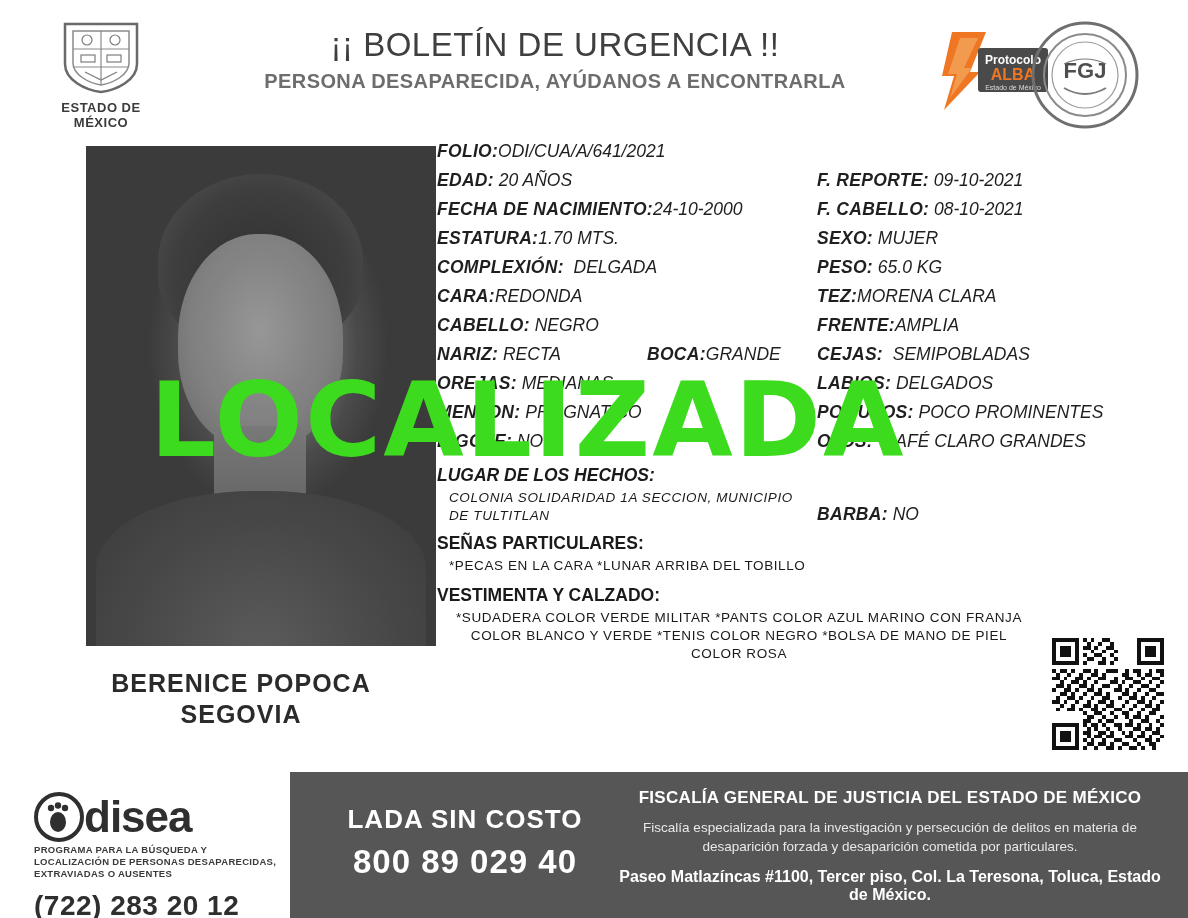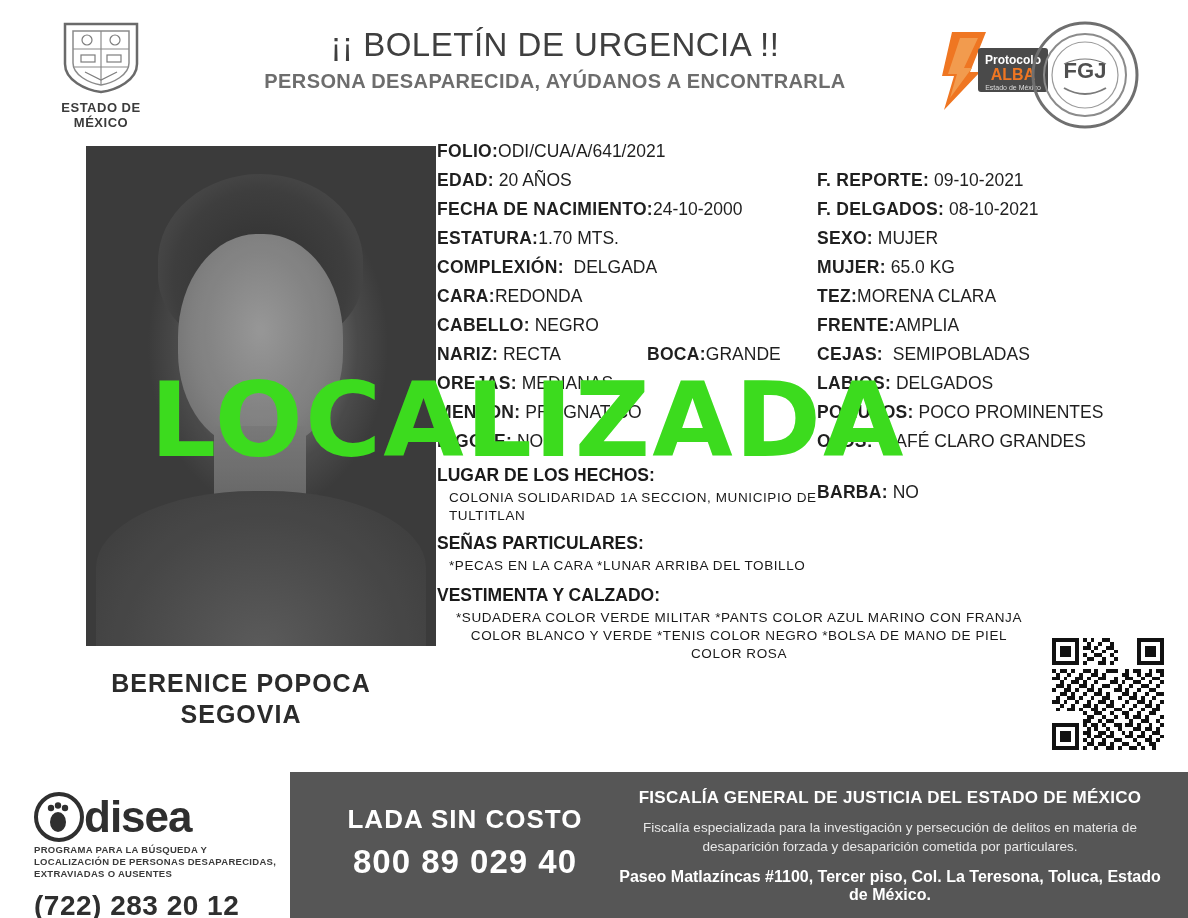--- a/index.html
+++ b/index.html
@@ -70,21 +70,21 @@
     border-radius: 48% 48% 0 0;
   }
   .photo-name {
     margin-top: 22px; text-align: center;
     font-size: 25px; font-weight: bold; letter-spacing: 1px; color: #2b2b2b;
     line-height: 1.25;
   }
 
   
   .details { position: absolute; left: 437px; top: 140px; width: 720px; }
-  .row { display: flex; align-items: center; margin-bottom: 7px; }
+  .row { display: flex; align-items: flex-end; margin-bottom: 7px; font-style: italic; }
   .col-left { width: 380px; }
   .col-right { width: 330px; }
   .fld { font-size: 17.5px; line-height: 22px; color: #1f1f1f; }
   .fld b { font-weight: bold; letter-spacing: .3px; }
   .fld .v { font-weight: normal; }
 
   .inline-pair { display: flex; }
   .inline-pair .p1 { width: 210px; }
 
   .blocklabel { font-size: 17.5px; font-weight: bold; margin-top: 6px; }
@@ -194,39 +194,39 @@
       <div class="col-right fld">
         <b>F. REPORTE:</b> <span class="v">09-10-2021</span>
       </div>
     </div>
 
     <div class="row">
       <div class="col-left fld">
         <b>FECHA DE NACIMIENTO:</b><span class="v">24-10-2000</span>
       </div>
       <div class="col-right fld">
-        <b>F. DELGADOS:</b> <span class="v">08-10-2021</span>
+        <b>F. CABELLO:</b> <span class="v">08-10-2021</span>
       </div>
     </div>
 
     <div class="row">
       <div class="col-left fld">
         <b>ESTATURA:</b><span class="v">1.70 MTS.</span>
       </div>
       <div class="col-right fld">
         <b>SEXO:</b> <span class="v">MUJER</span>
       </div>
     </div>
 
     <div class="row">
       <div class="col-left fld">
         <b>COMPLEXIÓN:</b>&nbsp; <span class="v">DELGADA</span>
       </div>
       <div class="col-right fld">
-        <b>MUJER:</b> <span class="v">65.0 KG</span>
+        <b>PESO:</b> <span class="v">65.0 KG</span>
       </div>
     </div>
 
     <div class="row">
       <div class="col-left fld">
         <b>CARA:</b><span class="v">REDONDA</span>
       </div>
       <div class="col-right fld">
         <b>TEZ:</b><span class="v">MORENA CLARA</span>
       </div>

